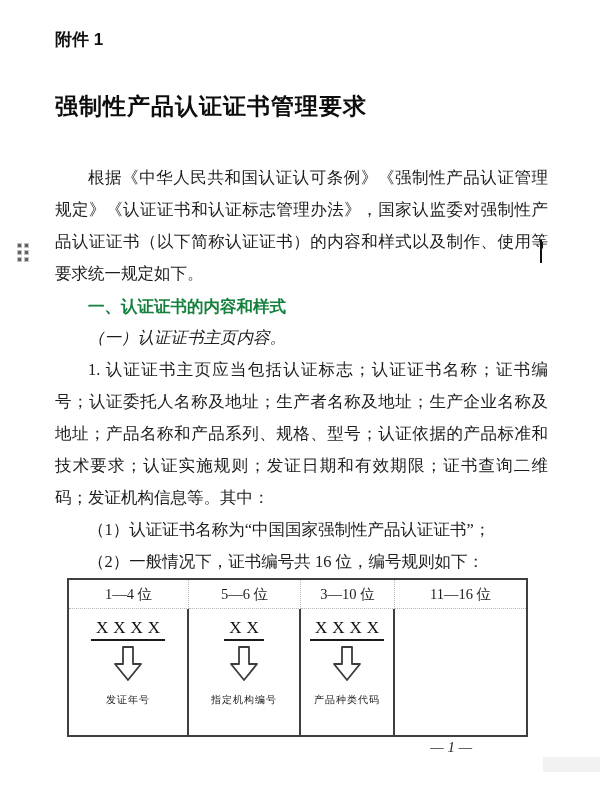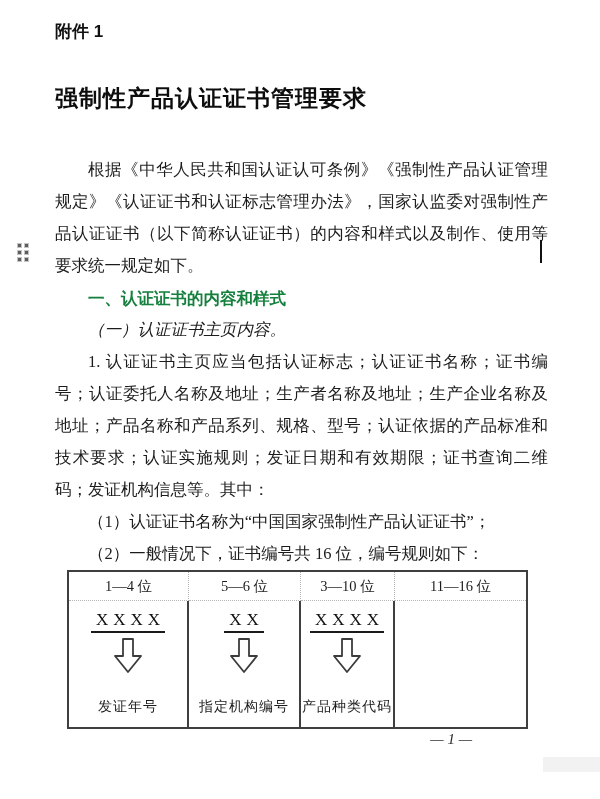--- a/index.html
+++ b/index.html
@@ -3,21 +3,21 @@
 <meta charset="utf-8">
 <style>
   * { margin: 0; padding: 0; box-sizing: border-box; }
   html, body { background: #ffffff; }
   .page {
     position: relative;
     width: 600px;
     height: 799px;
     background: #ffffff;
     overflow: hidden;
-    padding: 20px 52px 0 55px;
+    padding: 28px 52px 0 55px;
     color: #1c1c1c;
     font-family: "Liberation Serif", "DejaVu Serif", serif;
   }
   .attachment {
     font-family: "Liberation Sans", "DejaVu Sans", sans-serif;
     font-weight: 600;
     font-size: 17px;
     line-height: 24px;
     color: #111;
   }
@@ -78,22 +78,22 @@
     font-size: 17px;
     letter-spacing: 5px;
     padding: 0 0 1px 5px;
     border-bottom: 2px solid #1a1a1a;
     color: #111;
     white-space: nowrap;
   }
   .nt-arrow { margin-top: 3px; }
   .nt-label {
     margin-top: auto;
-    margin-bottom: 11px;
-    font-size: 14px;
+    margin-bottom: 28px;
+    font-size: 10px;
     letter-spacing: 1px;
     white-space: nowrap;
   }
   .page-number {
     margin-top: 2px;
     text-align: right;
     padding-right: 76px;
     font-size: 15px;
     font-style: italic;
     line-height: 17px;

